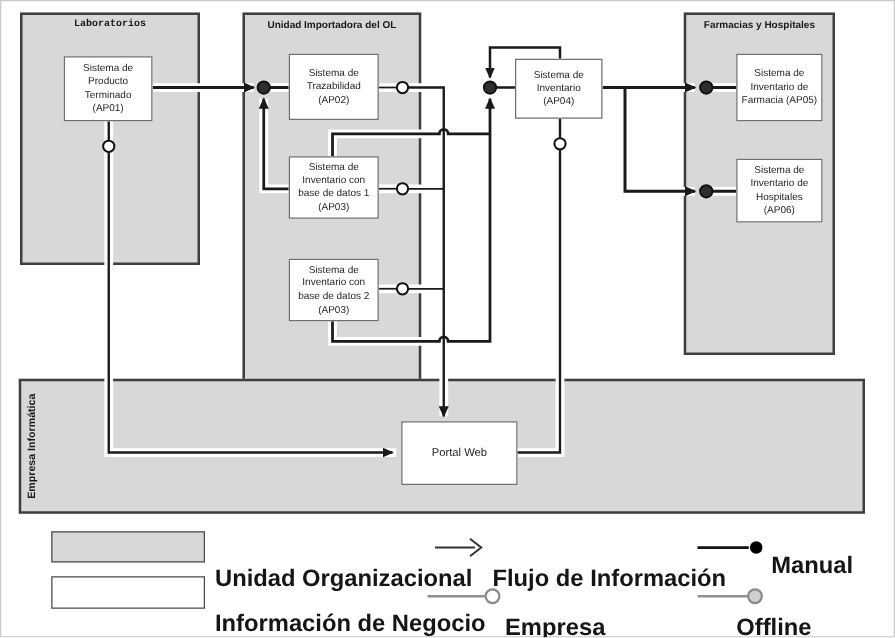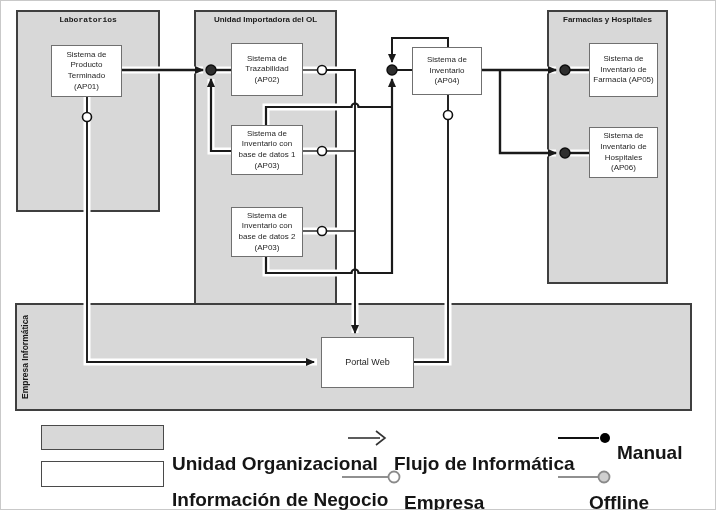--- a/index.html
+++ b/index.html
@@ -150,18 +150,18 @@
   <div class="appbox" style="left:589px;top:127px;width:69px;height:51px;">Sistema de
 Inventario de
 Hospitales
 (AP06)</div>
   <div class="appbox portal" style="left:321px;top:337px;width:93px;height:51px;">Portal Web</div>
 
   <div class="lg-swatch" style="left:41px;top:425px;width:123px;height:25px;background:#d8d8d8;"></div>
   <div class="lg-label" style="left:172px;top:429px;">Unidad Organizacional</div>
   <div class="lg-swatch" style="left:41px;top:461px;width:123px;height:26px;background:#fff;"></div>
   <div class="lg-label" style="left:172px;top:465px;">Información de Negocio</div>
-  <div class="lg-label" style="left:394px;top:429px;">Flujo de Informática</div>
+  <div class="lg-label" style="left:394px;top:429px;">Flujo de Información</div>
   <div class="lg-label" style="left:617px;top:418px;">Manual</div>
   <div class="lg-label" style="left:404px;top:468px;">Empresa</div>
   <div class="lg-label" style="left:589px;top:468px;">Offline</div>
 
 </div>
 
 </body></html>

